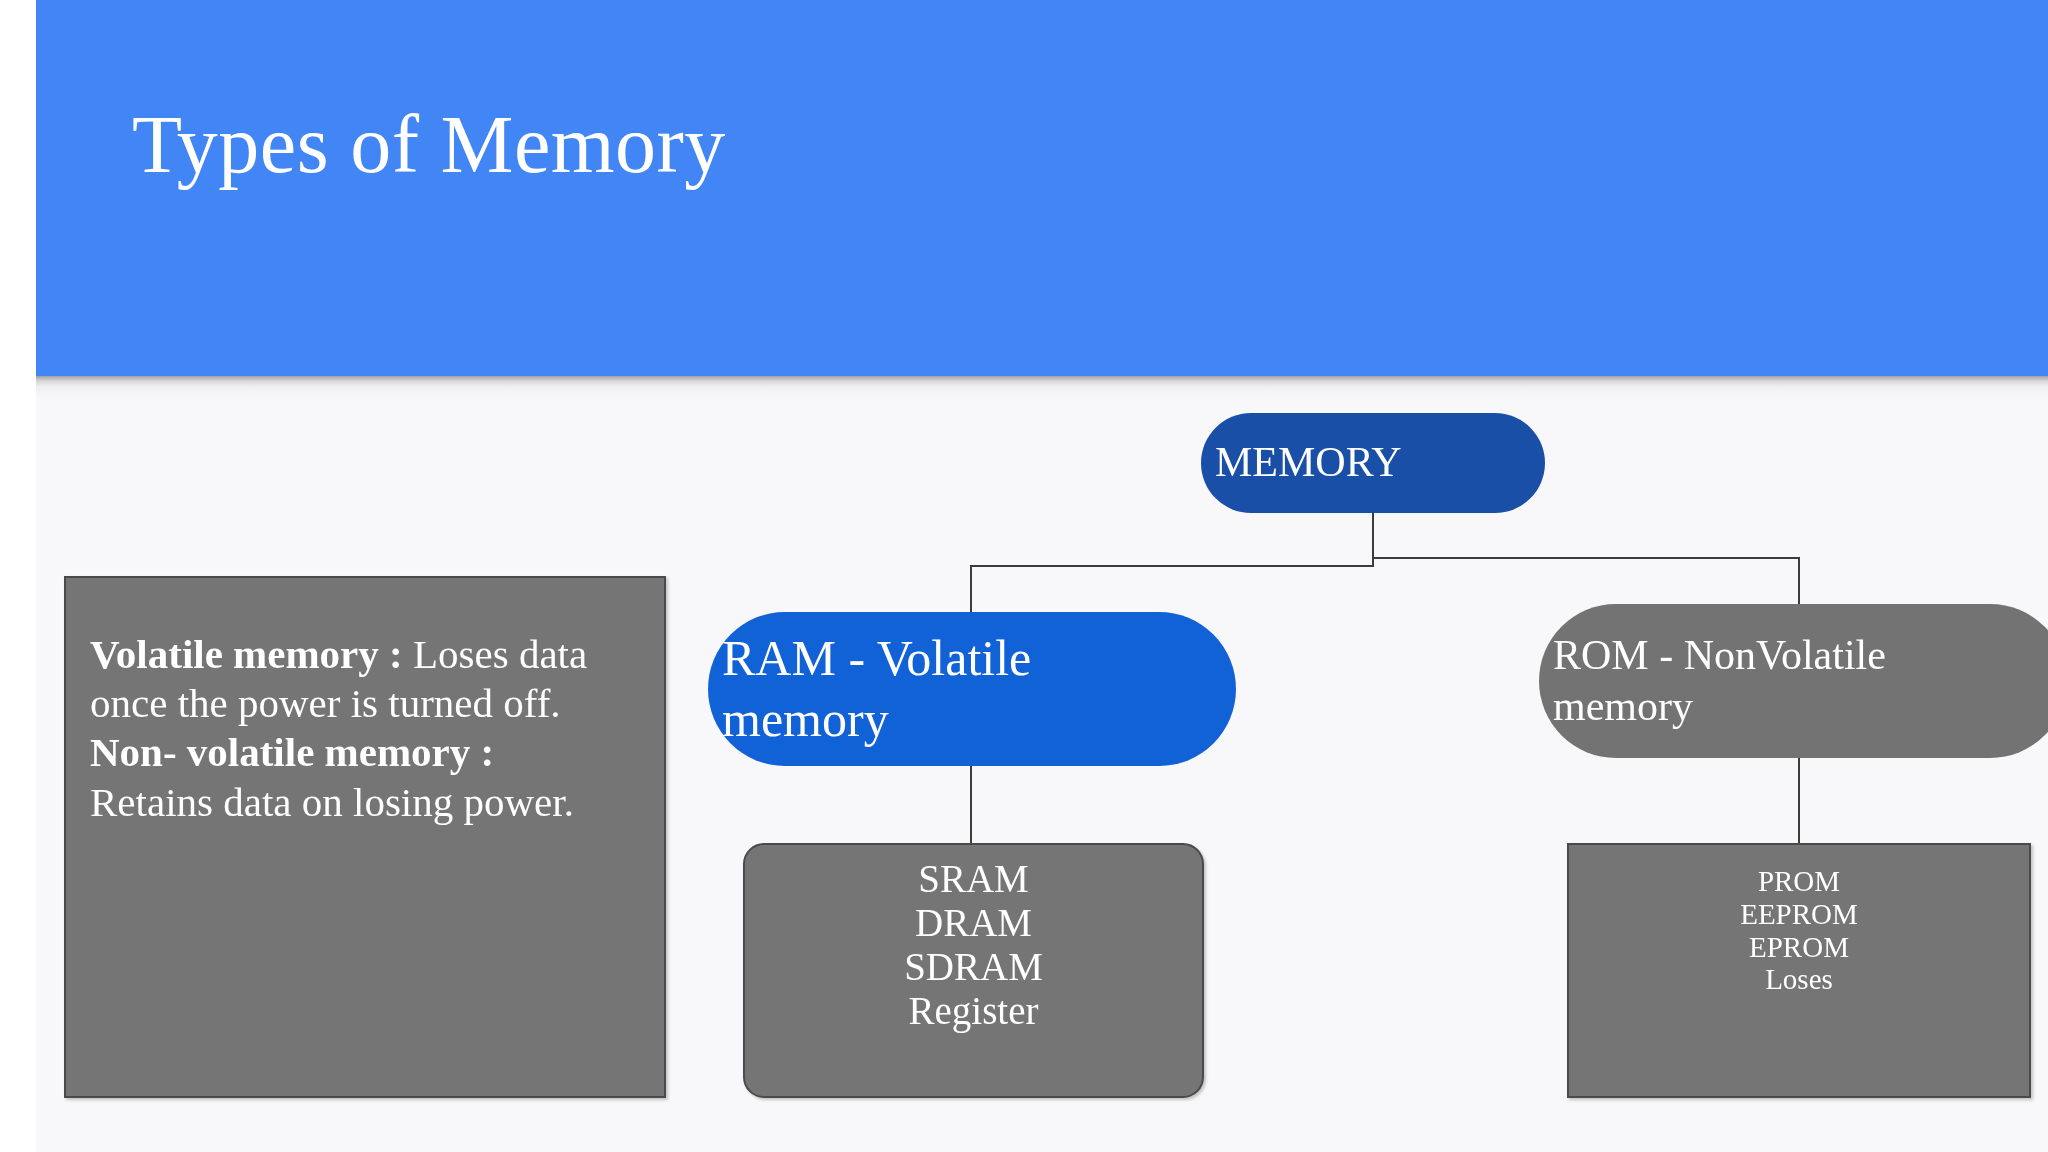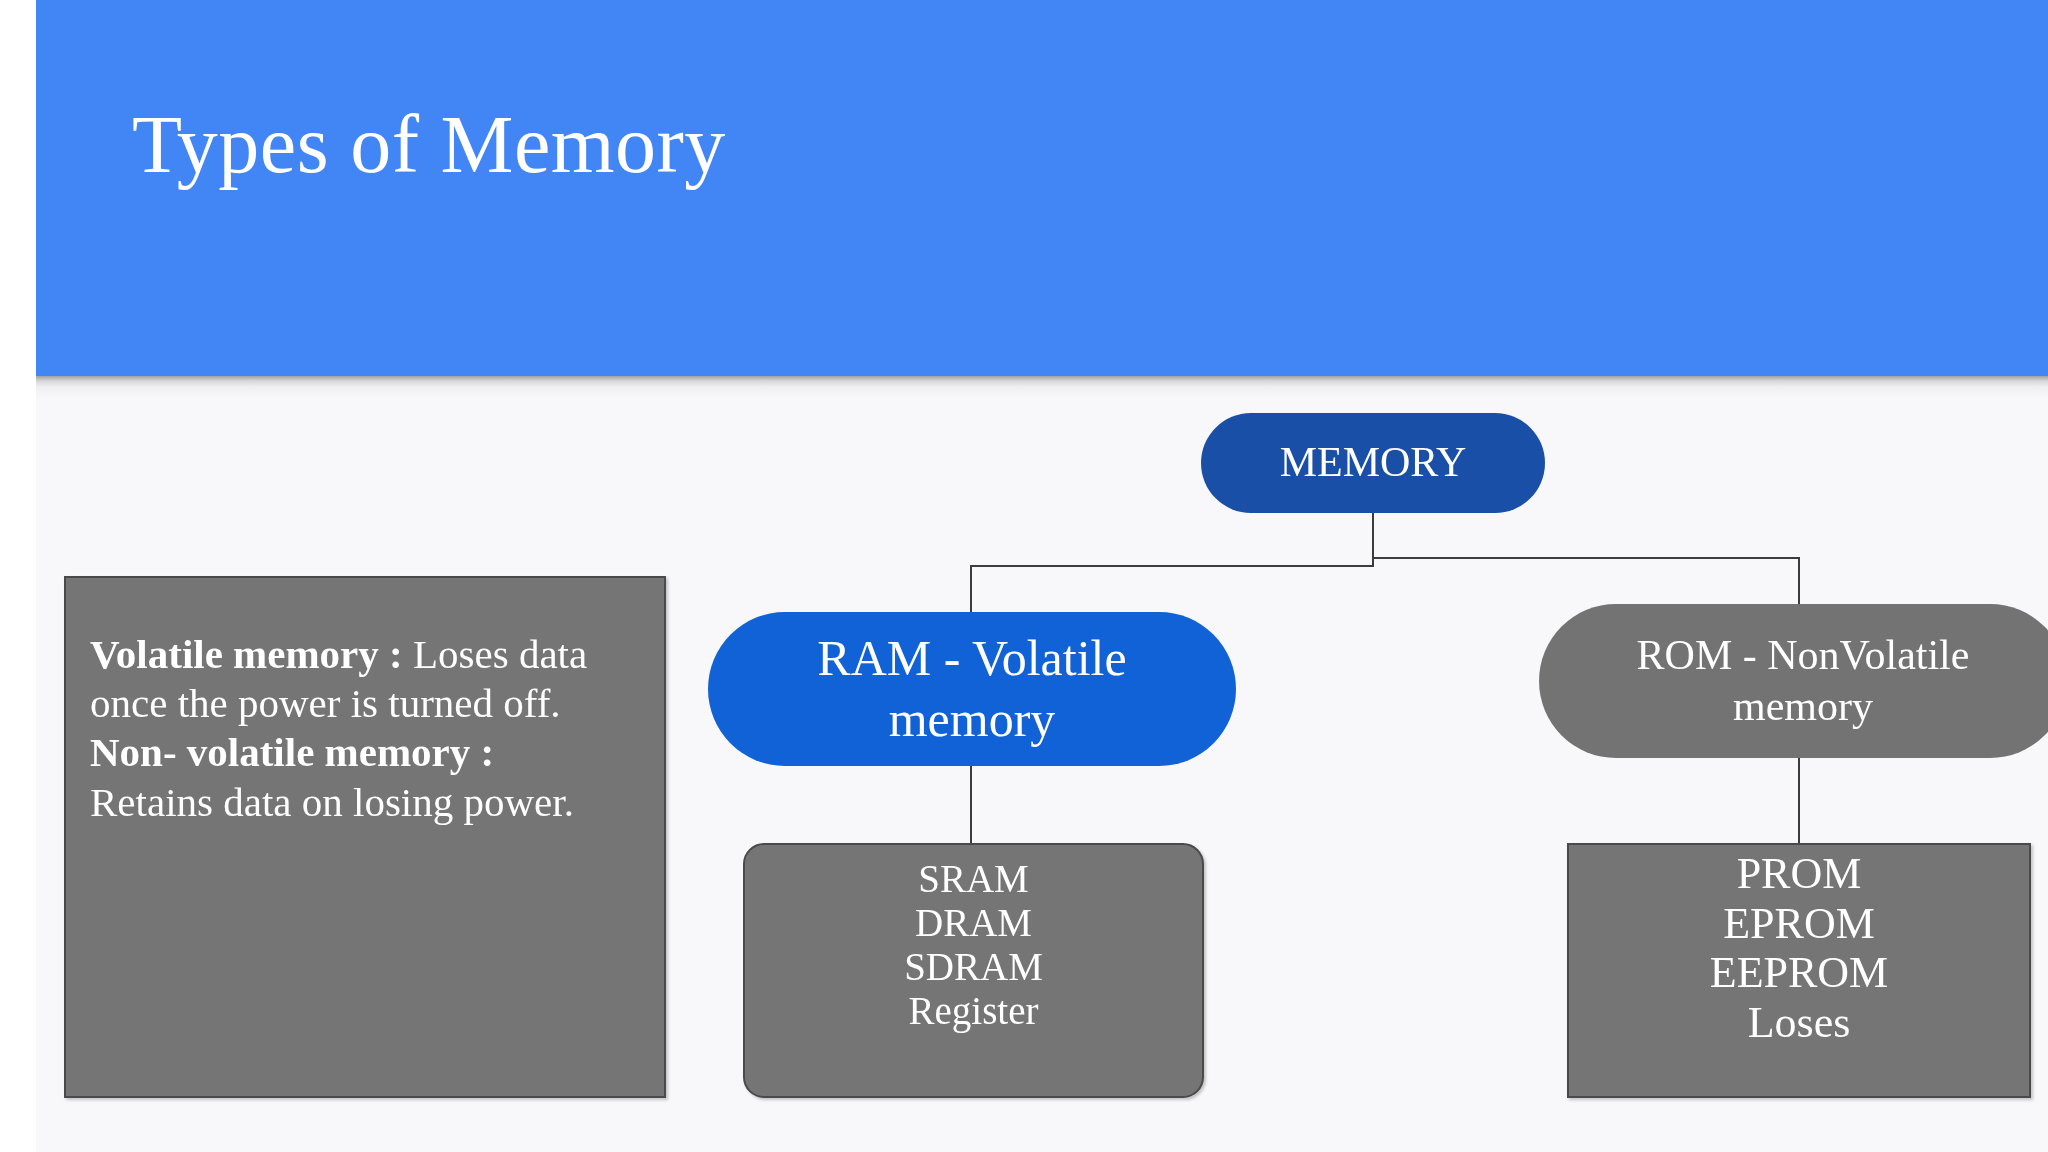--- a/index.html
+++ b/index.html
@@ -53,21 +53,21 @@
     letter-spacing: 0.5px;
     white-space: nowrap;
   }
 
   
   .pill {
     position: absolute;
     display: flex;
     align-items: center;
     justify-content: center;
-    text-align: center;
+    text-align: left;
     color: #ffffff;
     font-family: "Liberation Serif", "DejaVu Serif", serif;
     box-sizing: border-box;
   }
   .pill .pill-text {
     display: block;
     width: 100%;
     padding: 0 14px;
     box-sizing: border-box;
     line-height: 1.22;
@@ -133,23 +133,23 @@
     text-align: center;
     font-size: 39px;
     line-height: 1.13;
     border-radius: 21px;
   }
   #box-rom-types {
     left: 1531px;
     top: 843px;
     width: 464px;
     height: 255px;
-    padding-top: 4px;
+    padding-top: 20px;
     text-align: center;
-    font-size: 44px;
+    font-size: 29px;
     line-height: 1.13;
   }
   .type-line { display: block; }
 
   
   .conn {
     position: absolute;
     background: #3c3c3c;
   }
   .conn-v { width: 2px; }
@@ -199,18 +199,18 @@
 
   <div class="gray-box" id="box-ram-types">
     <span class="type-line">SRAM</span>
     <span class="type-line">DRAM</span>
     <span class="type-line">SDRAM</span>
     <span class="type-line">Register</span>
   </div>
 
   <div class="gray-box" id="box-rom-types">
     <span class="type-line">PROM</span>
+    <span class="type-line">EEPROM</span>
     <span class="type-line">EPROM</span>
-    <span class="type-line">EEPROM</span>
     <span class="type-line">Loses</span>
   </div>
 
 </div>
 
 </body></html>

